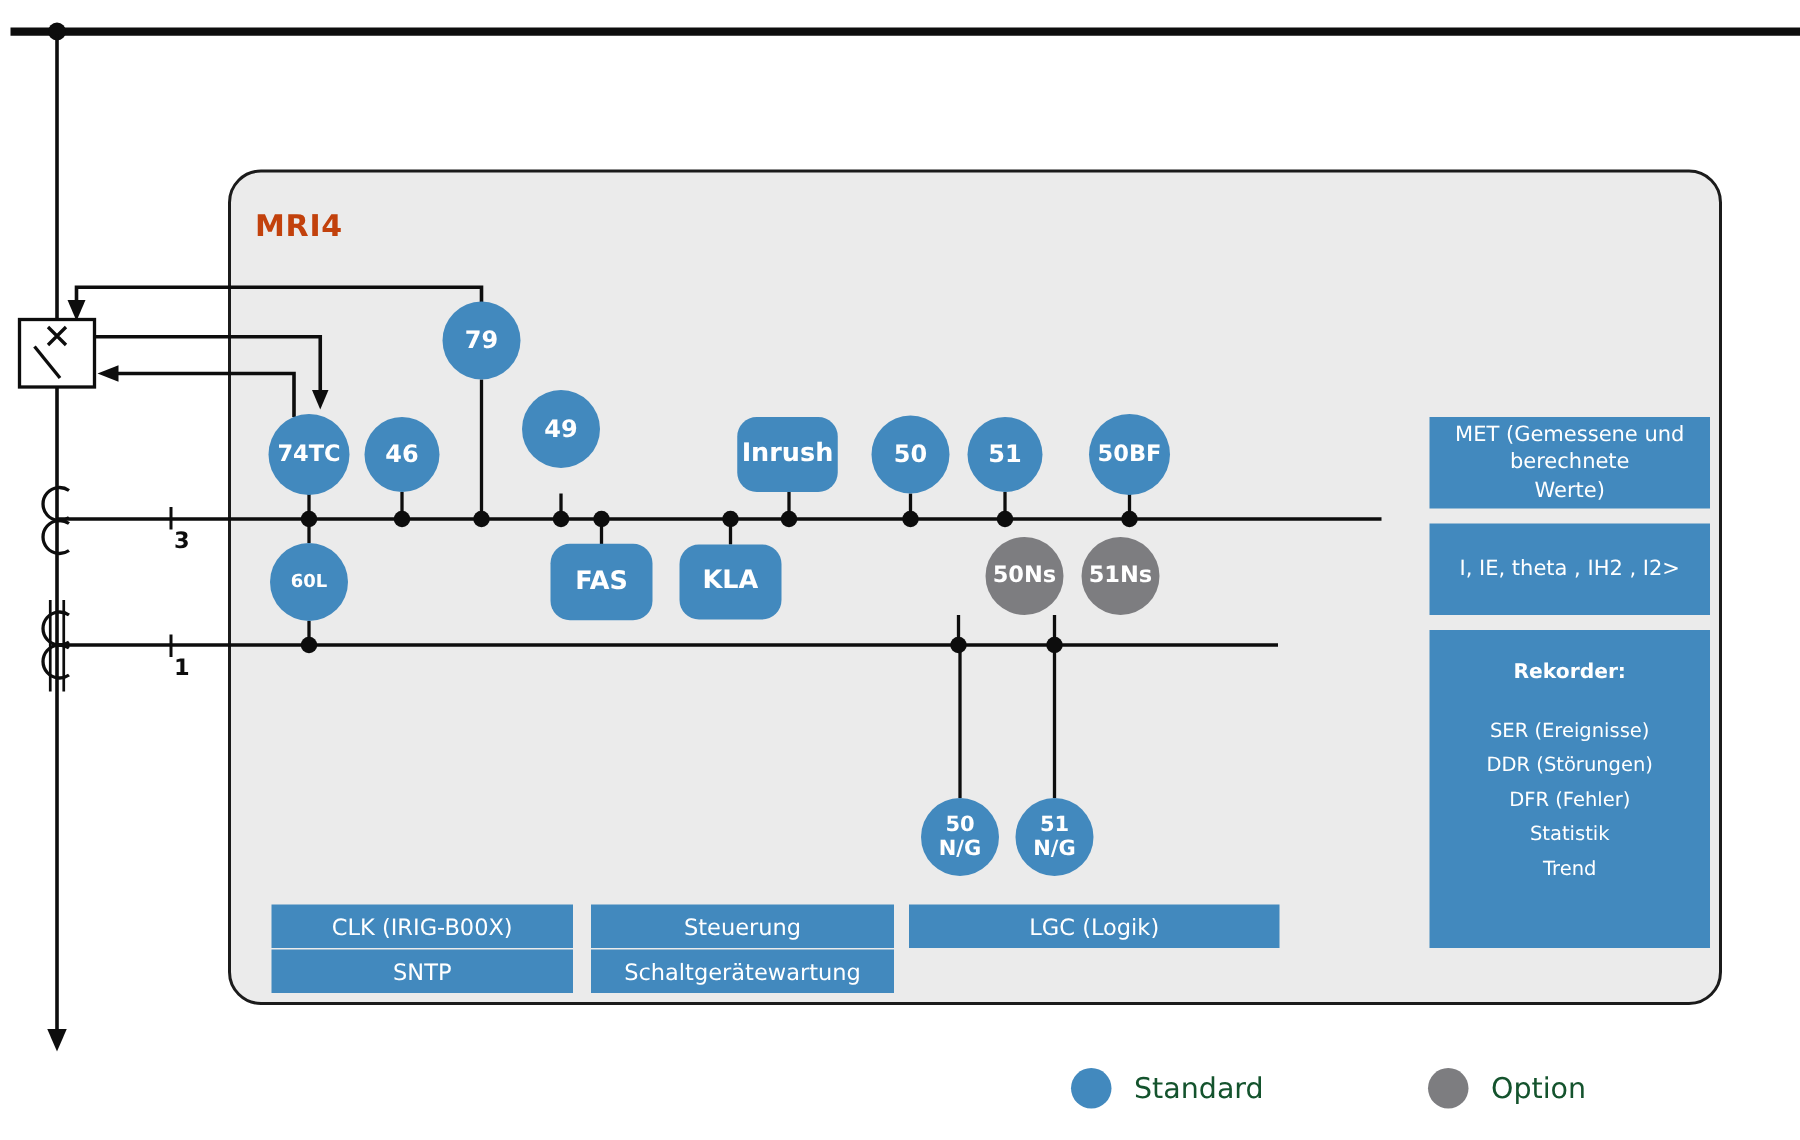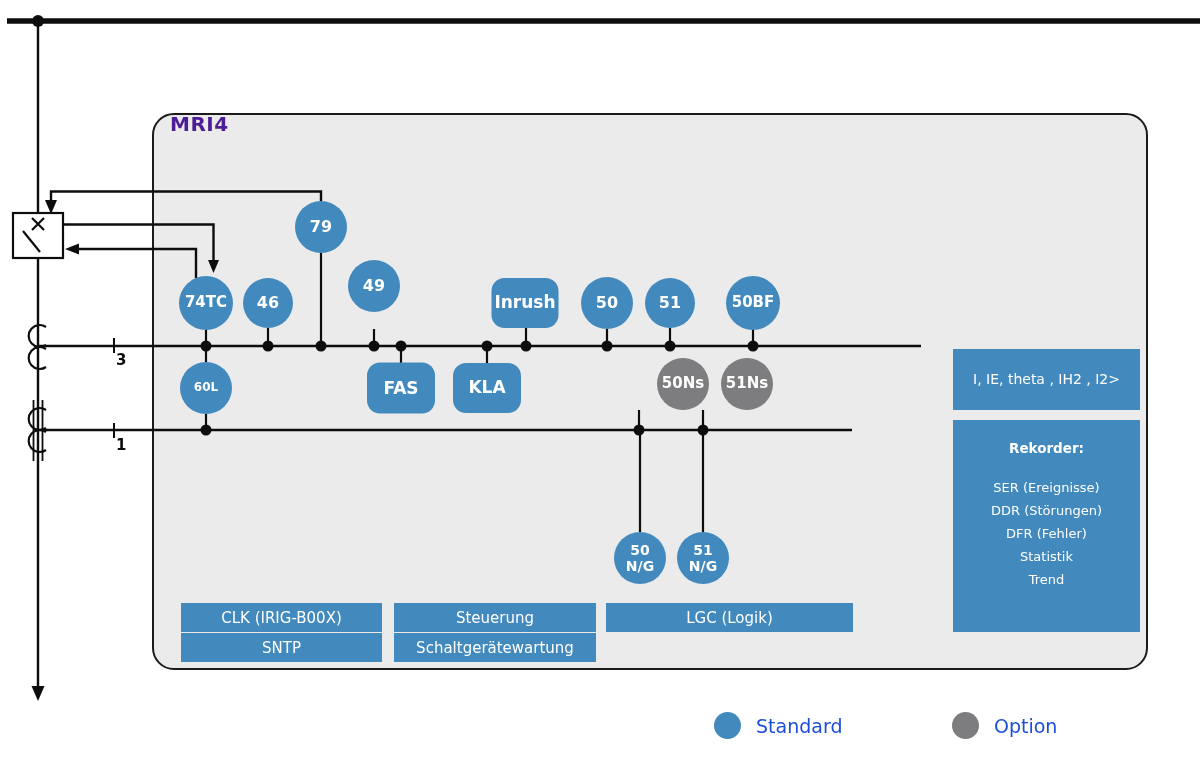--- a/index.html
+++ b/index.html
@@ -6,21 +6,21 @@
   #canvas{
     position:relative;width:1200px;height:760px;background:#ffffff;overflow:hidden;
     font-family:"DejaVu Sans","Liberation Sans",sans-serif;
   }
   #mri4-box{
     position:absolute;left:152px;top:113px;width:996px;height:557px;
     background:var(--panel,#ebebeb);border:2px solid #1b1b1b;border-radius:22px;
     box-sizing:border-box;z-index:0;
   }
   #device-title{
-    position:absolute;left:170px;top:112px;font-size:20px;font-weight:bold;color:#4c1d95;
+    position:absolute;left:170px;top:138px;font-size:20px;font-weight:bold;color:#c2410c;
     letter-spacing:.5px;z-index:3;
   }
   svg#wiring{position:absolute;left:0;top:0;z-index:1;}
   .node{
     position:absolute;transform:translate(-50%,-50%);display:flex;align-items:center;
     justify-content:center;color:#fff;font-weight:bold;text-align:center;
     white-space:pre-line;line-height:1.15;z-index:2;
   }
   .node.circle{border-radius:50%;}
   .node.pill{border-radius:13px;}
@@ -37,21 +37,21 @@
   }
   #met-box,#qty-box{font-size:14px;line-height:1.3;}
   #recorder-box{justify-content:flex-start;padding-top:20px;box-sizing:border-box;}
   #recorder-title{font-size:13.5px;font-weight:bold;margin-bottom:16px;}
   .recorder-item{font-size:13px;margin:8px 0;}
   .count-label{position:absolute;font-size:15px;font-weight:bold;color:#0d0d0d;z-index:2;}
   .legend-item{position:absolute;display:flex;align-items:center;gap:15px;z-index:2;}
   .legend-dot{width:27px;height:27px;border-radius:50%;flex:0 0 auto;}
   .legend-dot.standard{background:var(--std,#4289be);}
   .legend-dot.option{background:var(--opt,#7d7d80);}
-  .legend-label{font-size:19px;color:#1d4ed8;}
+  .legend-label{font-size:19px;color:#14532d;}
 </style>
 </head>
 <body>
 
 <div id="canvas">
 
   <div id="mri4-box"></div>
 
   <svg id="wiring" width="1200" height="760" viewBox="0 0 1200 760">
 
@@ -161,20 +161,23 @@
     </div>
 
   <div id="bars">
       <div class="bar" style="left: 181px; top: 603px; width: 201px; height: 29px;">CLK (IRIG-B00X)</div>
       <div class="bar" style="left: 181px; top: 633px; width: 201px; height: 29px;">SNTP</div>
       <div class="bar" style="left: 394px; top: 603px; width: 202px; height: 29px;">Steuerung</div>
       <div class="bar" style="left: 394px; top: 633px; width: 202px; height: 29px;">Schaltgerätewartung</div>
       <div class="bar" style="left: 606px; top: 603px; width: 247px; height: 29px;">LGC (Logik)</div>
     </div>
 
+  <div class="panel-box" id="met-box" style="left:953px;top:278px;width:187px;height:61px;">MET (Gemessene und
+berechnete
+Werte)</div>
   <div class="panel-box" id="qty-box" style="left:953px;top:349px;width:187px;height:61px;">I, IE, theta , IH2 , I2&gt;</div>
   <div class="panel-box" id="recorder-box" style="left:953px;top:420px;width:187px;height:212px;">
     <div id="recorder-title">Rekorder:</div>
     <div id="recorder-items"><div class="recorder-item">SER (Ereignisse)</div><div class="recorder-item">DDR (Störungen)</div><div class="recorder-item">DFR (Fehler)</div><div class="recorder-item">Statistik</div><div class="recorder-item">Trend</div></div>
   </div>
 
   <div id="legend">
       <div class="legend-item" style="left: 714px; top: 712px;">
         <span class="legend-dot standard"></span>
         <span class="legend-label">Standard</span>

